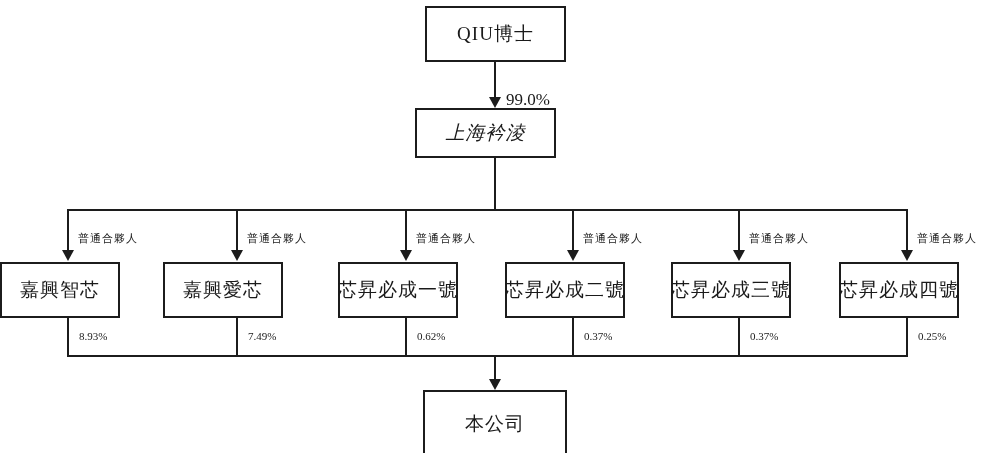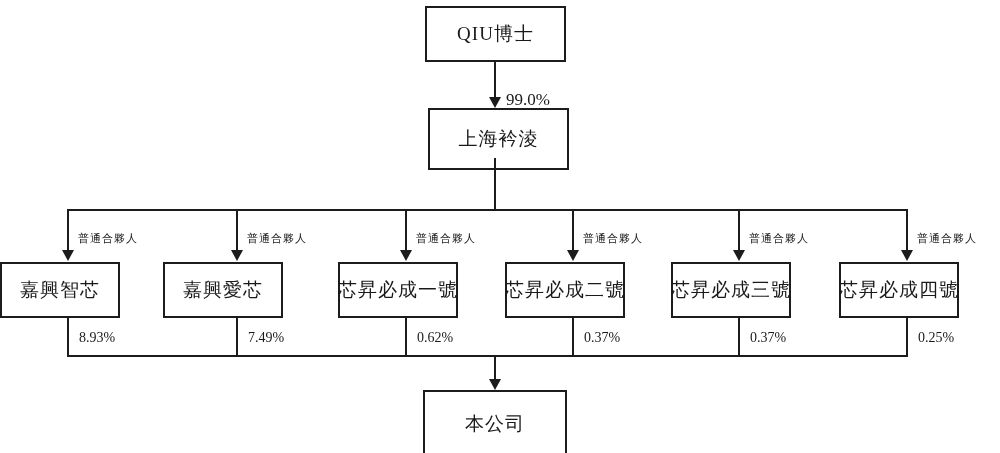--- a/index.html
+++ b/index.html
@@ -49,28 +49,28 @@
   }
   .role-label {
     position: absolute;
     font-size: 11px;
     letter-spacing: 1px;
     white-space: nowrap;
     top: 231px;
   }
   .stake-label {
     position: absolute;
-    font-size: 14px;
+    font-size: 11px;
     white-space: nowrap;
     top: 330px;
   }
 
   
   .box-qiu      { left: 425px; top: 6px;   width: 141px; height: 56px; }
-  .box-shanghai { left: 428px; top: 108px; width: 141px; height: 62px; }
+  .box-shanghai { left: 415px; top: 108px; width: 141px; height: 50px; font-style: italic; }
   .box-company  { left: 423px; top: 390px; width: 144px; height: 68px; }
 
   .line-qiu-shanghai { left: 494px; top: 62px;  height: 38px; }
   .ah-qiu-shanghai   { left: 489px; top: 97px;  }
   .label-99          { left: 506px; top: 78px; margin-top: 12px;  }
 
   .line-shanghai-bus { left: 494px; top: 158px; height: 53px; }
   .bus-top           { left: 67px;  top: 209px; width: 841px; }
   .bus-bottom        { left: 67px;  top: 355px; width: 841px; }
 

